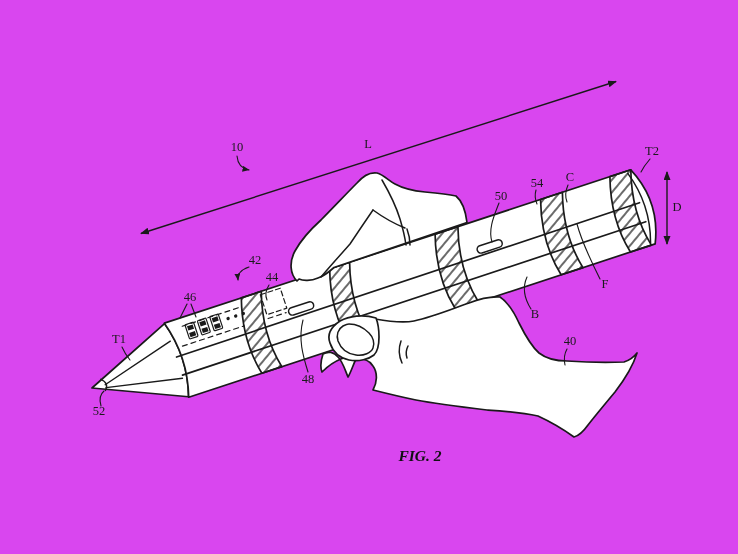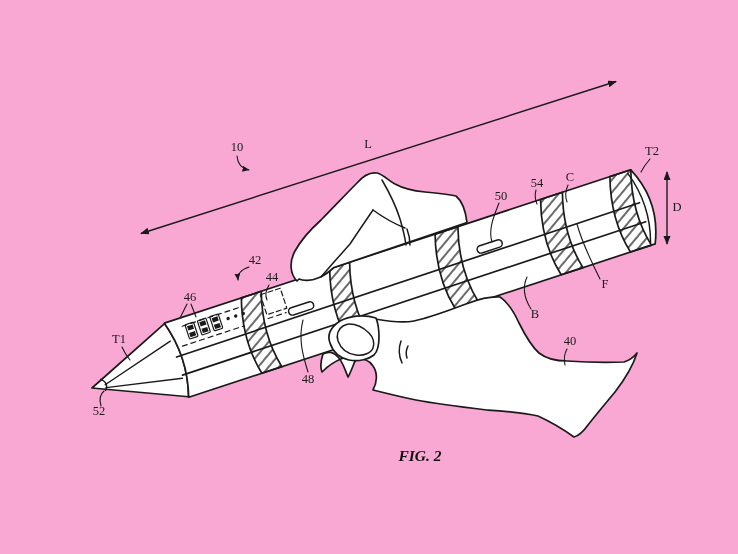--- a/index.html
+++ b/index.html
@@ -1,16 +1,16 @@
 <!DOCTYPE html>
 <html><head>
 <meta charset="utf-8">
 <style>
   html,body{margin:0;padding:0;background:#ffffff;}
-  .page{position:relative;width:738px;height:554px;background:#f9a8d4;overflow:hidden;
+  .page{position:relative;width:738px;height:554px;background:#d946ef;overflow:hidden;
         font-family:"Liberation Serif", serif;}
   svg{display:block;}
   .ref{font-family:"Liberation Serif", serif;font-size:12.5px;fill:#1a1a1a;}
   .cap{font-family:"Liberation Serif", serif;font-size:15.5px;font-weight:bold;font-style:italic;fill:#111;}
 </style>
 </head>
 <body>
 
 <div class="page">
 <svg width="738" height="554" viewBox="0 0 738 554">

